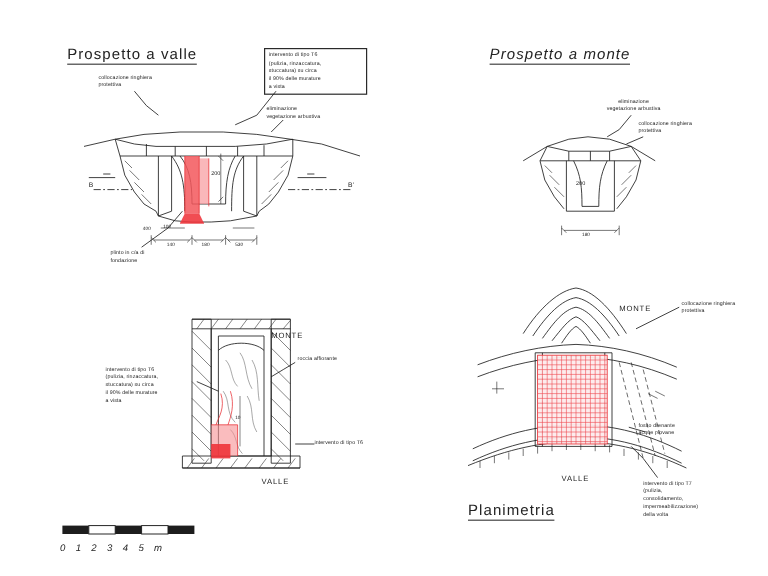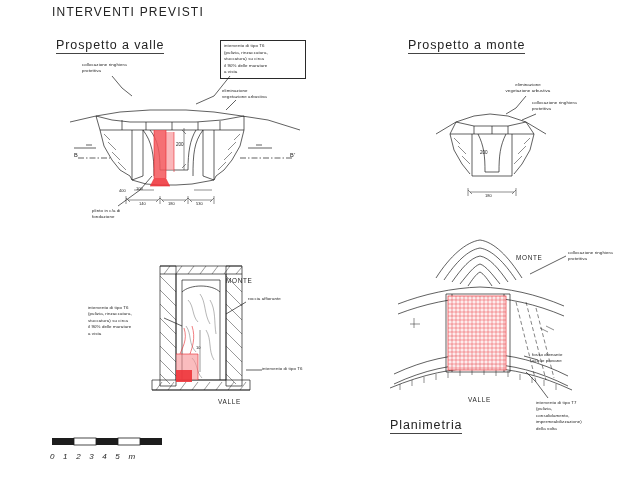--- a/index.html
+++ b/index.html
@@ -28,21 +28,20 @@
   .dim{font-size:4.6px;color:#1d1d1d;white-space:nowrap;}
   .tiny{font-size:4px;color:#1d1d1d;white-space:nowrap;}
   svg{display:block;overflow:visible;}
   .scalebar-nums{font-size:8px;letter-spacing:3.2px;color:#1d1d1d;}
 </style>
 </head>
 <body>
 
 <div class="sheet">
 
-  <div class="abs ttl ttl-main" style="left:52px;top:5px;">INTERVENTI  PREVISTI</div>
 
   <div class="abs" style="left:0;top:0;width:340px;height:230px;">
 
     <div class="abs ttl ul" style="left:56px;top:38px;">Prospetto a valle</div>
 
     <div class="abs note" style="left:82px;top:62px;width:70px;">collocazione ringhiera
 protettiva</div>
     <div class="abs note" style="left:220px;top:40px;width:78px;border:0.7px solid #2a2a2a;padding:2px 3px;line-height:1.5;">intervento di tipo T6
 (pulizia, rinzaccatura,
 stuccatura) su circa
@@ -150,21 +149,21 @@
     <div class="abs dim" style="left:176px;top:142px;">200</div>
     <div class="abs tiny" style="left:119px;top:188px;">400</div>
     <div class="abs tiny" style="left:136px;top:186px;">100</div>
     <div class="abs tiny" style="left:139px;top:201px;">140</div>
     <div class="abs tiny" style="left:168px;top:201px;">180</div>
     <div class="abs tiny" style="left:196px;top:201px;">530</div>
   </div>
 
   <div class="abs" style="left:340px;top:0;width:300px;height:230px;">
 
-    <div class="abs ttl ul" style="left:68px;top:38px;">Prospetto a monte</div>
+    <div class="abs ttl ul" style="left:68px;top:38px;font-style:italic;">Prospetto a monte</div>
 
     <div class="abs note c" style="left:148px;top:82px;width:80px;">eliminazione
 vegetazione arbustiva</div>
     <div class="abs note" style="left:192px;top:100px;width:70px;">collocazione ringhiera
 protettiva</div>
 
     <svg class="abs" style="left:0;top:0;" width="300" height="230" viewBox="0 0 300 230">
       <g fill="none" stroke="#1d1d1d" stroke-width="0.7">
         <path d="M186 96 L176 108 L166 114"></path>
         <path d="M196 114 L182 120"></path>

